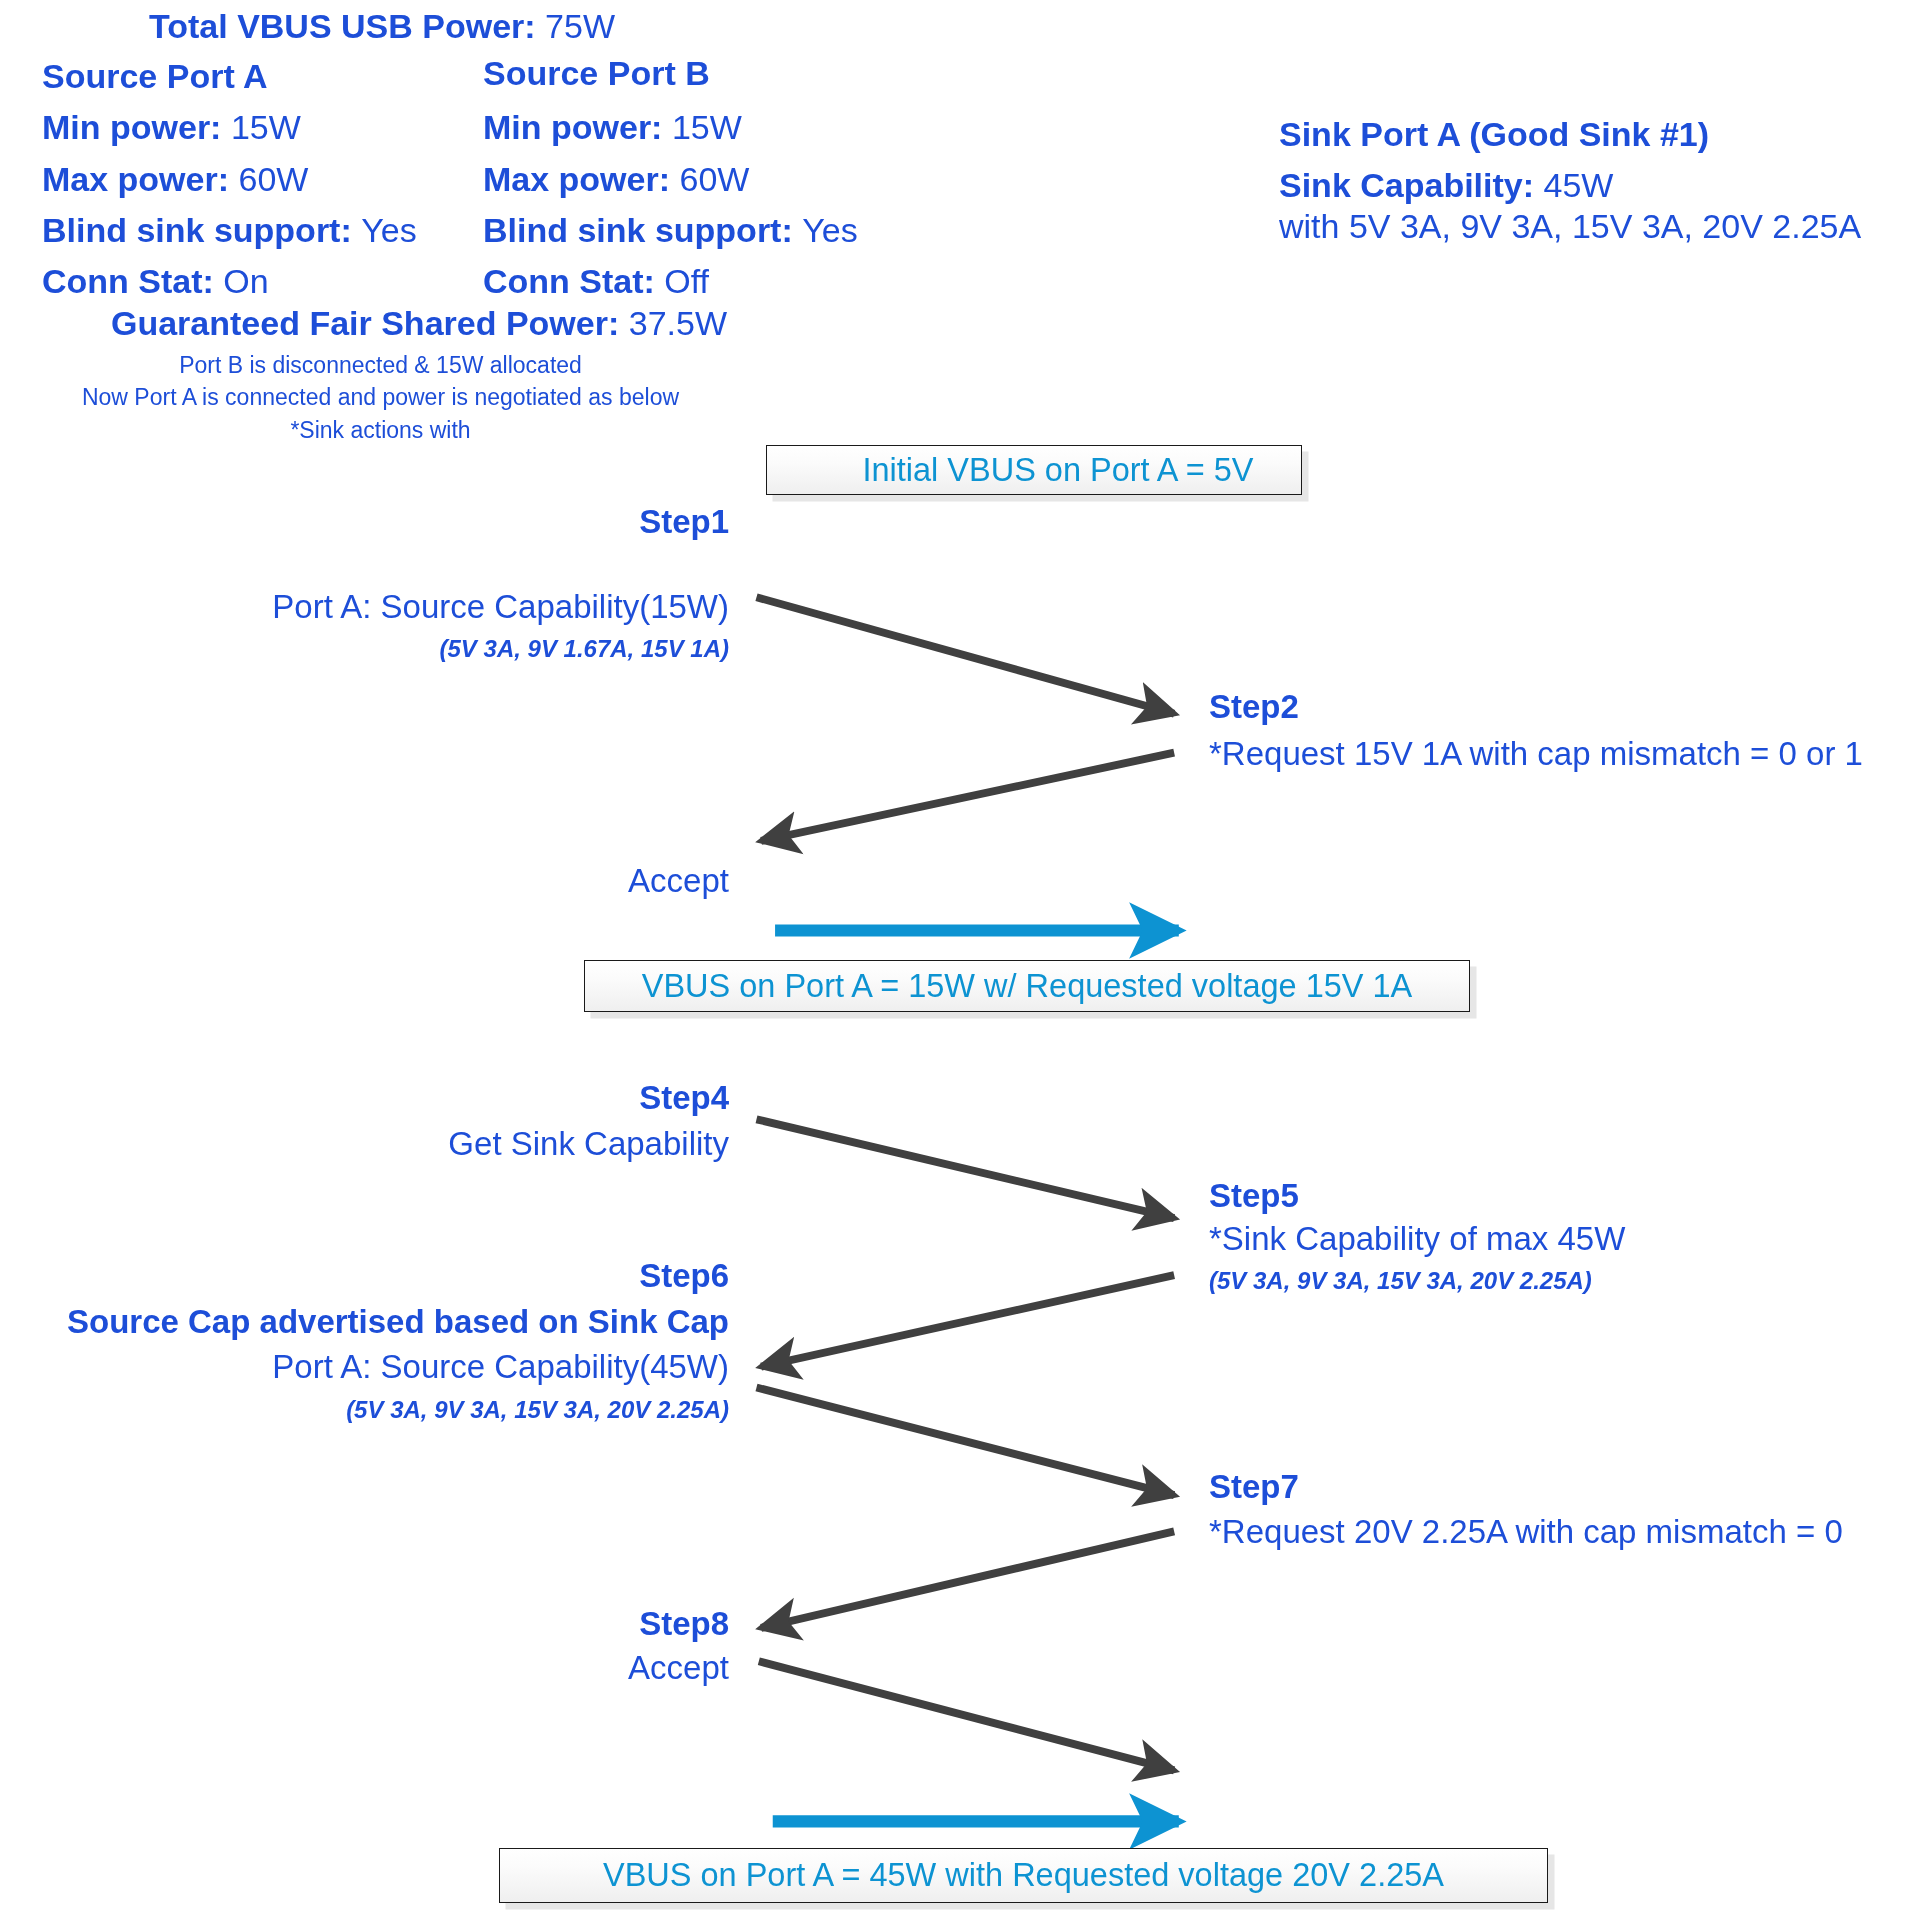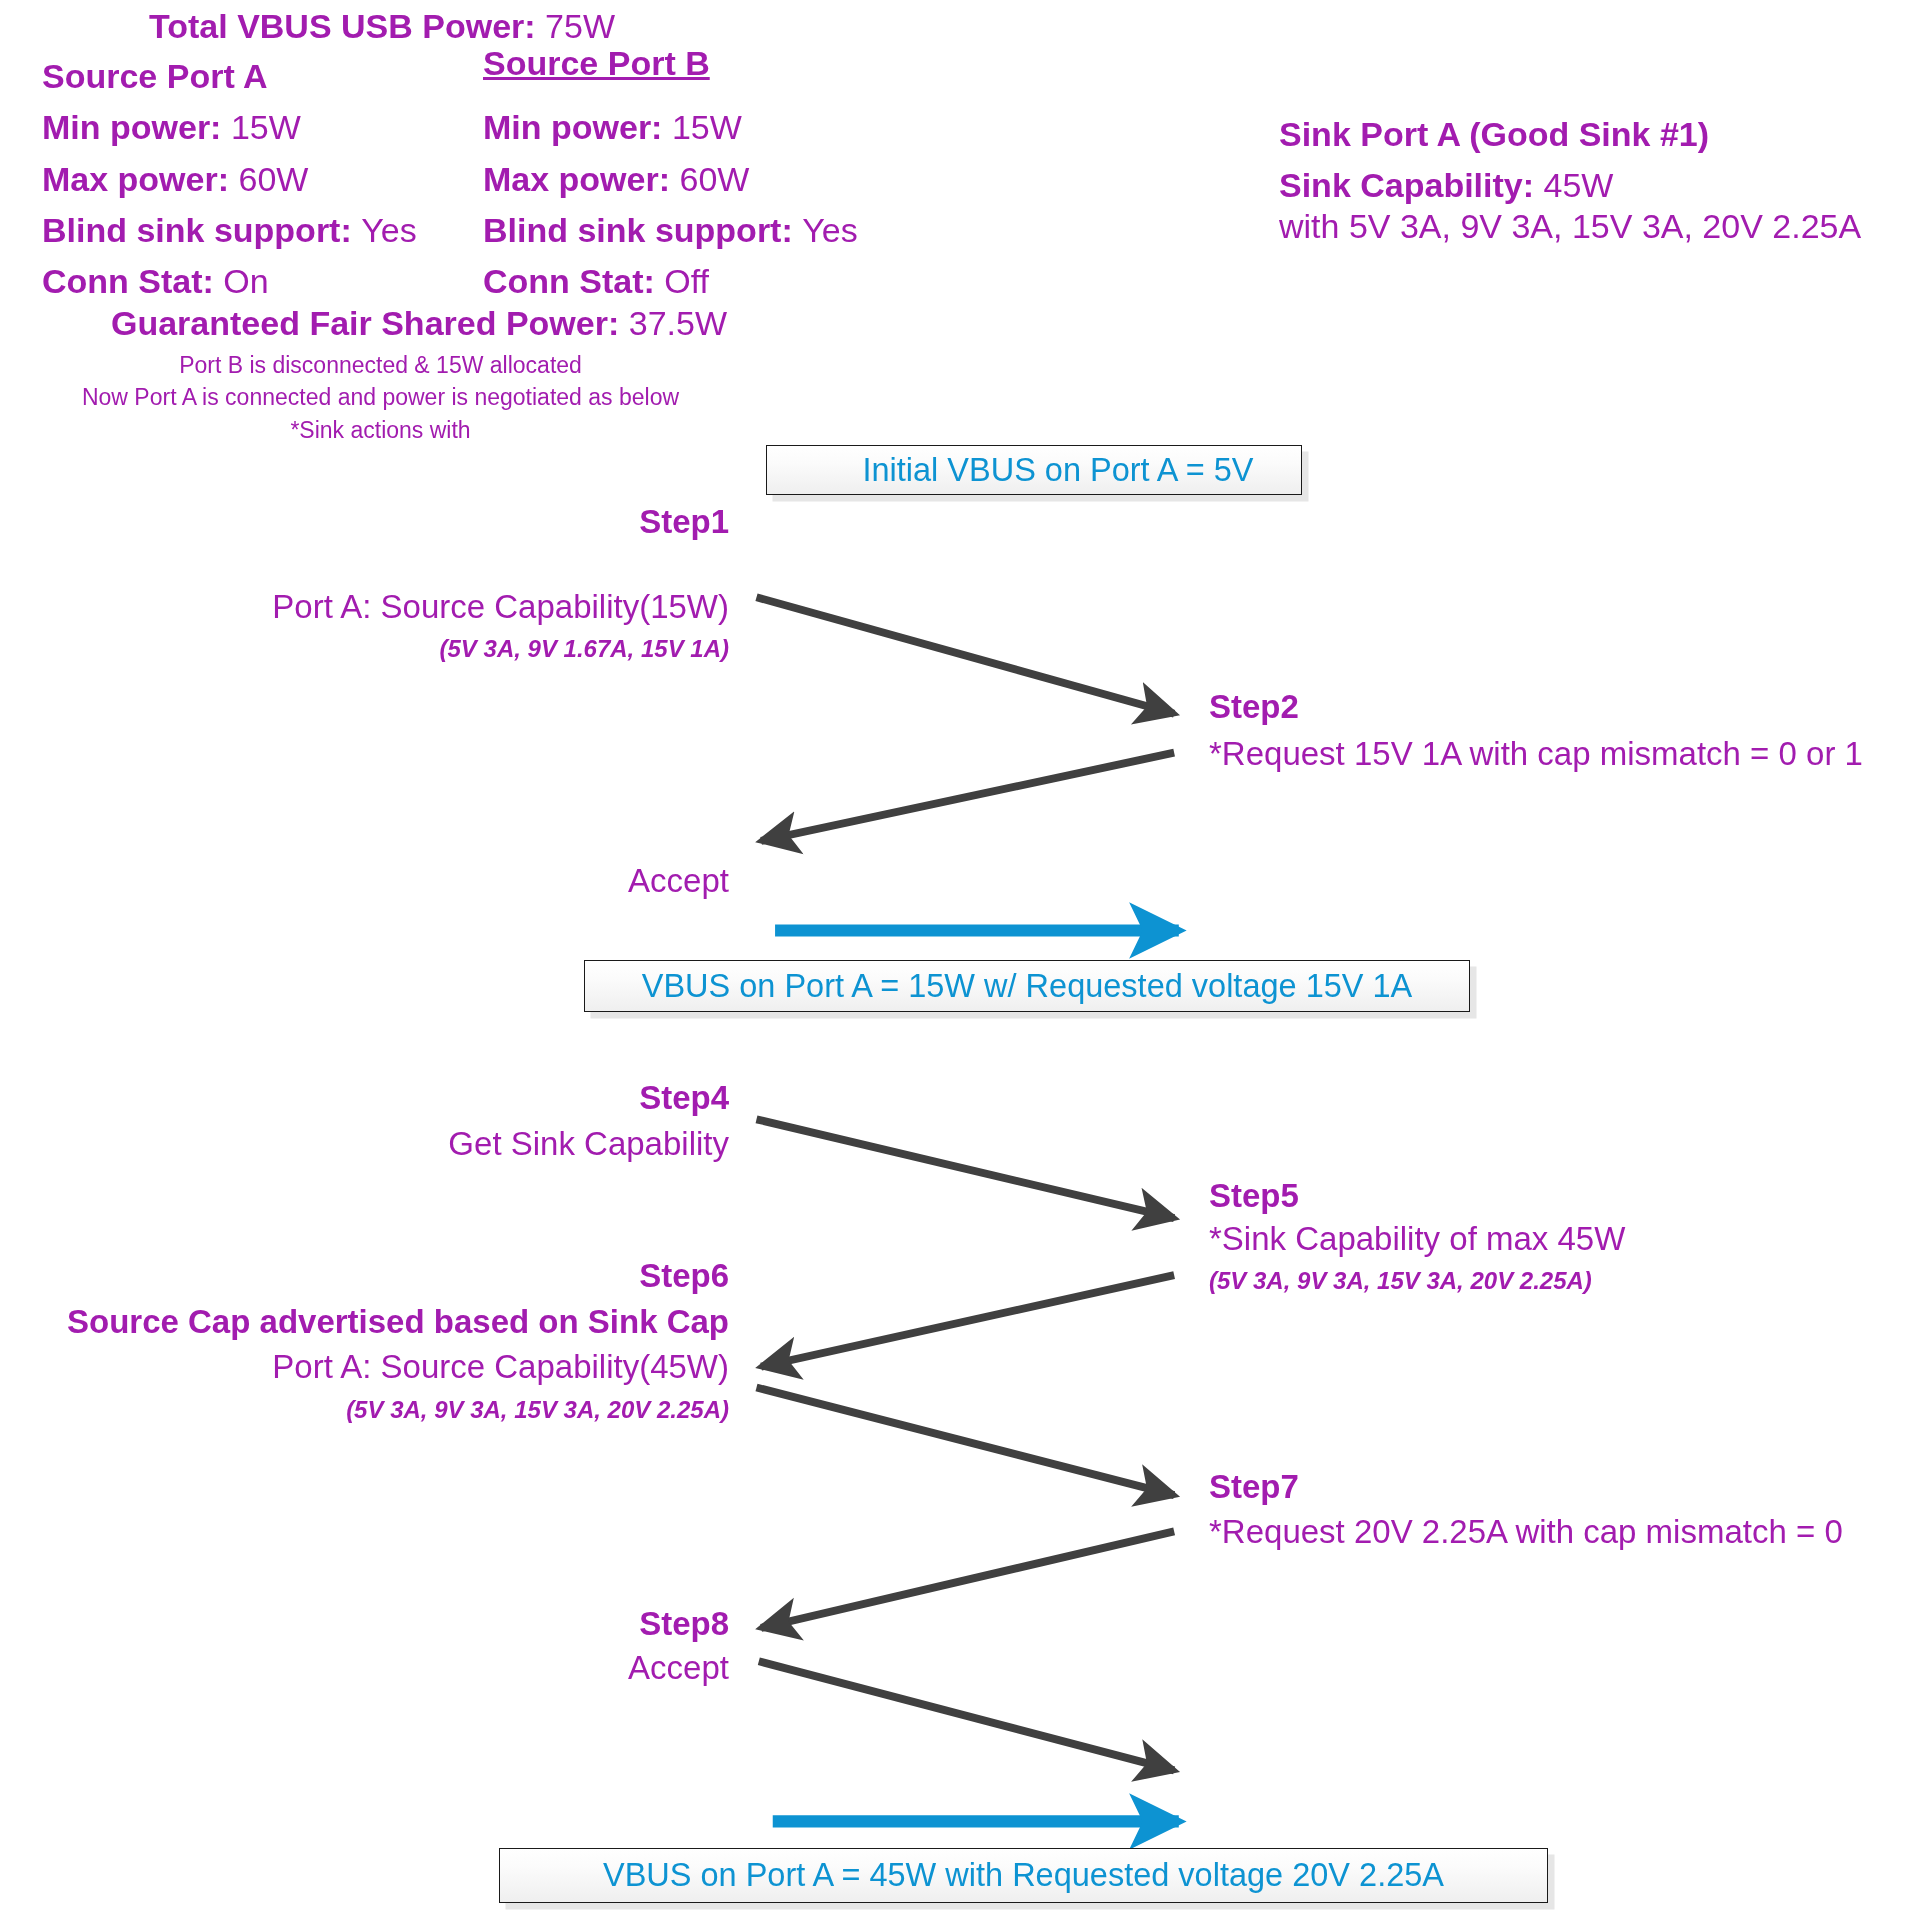--- a/index.html
+++ b/index.html
@@ -16,21 +16,21 @@
     position: relative;
     width: 1926px;
     height: 1917px;
     background: #ffffff;
     overflow: hidden;
   }
   .txt {
     position: absolute;
     white-space: nowrap;
     line-height: 1.05;
-    color: #a21caf;
+    color: #1d4ed8;
     font-family: "Liberation Sans", sans-serif;
   }
   .b    { font-weight: bold; }
   .n    { font-weight: normal; }
   .it   { font-style: italic; font-weight: bold; }
   .rt   { text-align: right; }
   .ct   { text-align: center; }
 
   
   .fs-hdr   { font-size: 34px; }
@@ -118,21 +118,21 @@
   </div>
   <div class="txt b fs-hdr" style="left:42px; top:213px;">
     <span>Blind sink support:</span>
     <span class="n"> Yes</span>
   </div>
   <div class="txt b fs-hdr" style="left:42px; top:264px;">
     <span>Conn Stat:</span>
     <span class="n"> On</span>
   </div>
 
-  <div class="txt b fs-hdr" style="left:483px; top:46px;text-decoration:underline;">Source Port B</div>
+  <div class="txt b fs-hdr" style="left:483px; top:56px;">Source Port B</div>
 
   <div class="txt b fs-hdr" style="left:483px; top:110px;">
     <span>Min power:</span>
     <span class="n"> 15W</span>
   </div>
   <div class="txt b fs-hdr" style="left:483px; top:162px;">
     <span>Max power:</span>
     <span class="n"> 60W</span>
   </div>
   <div class="txt b fs-hdr" style="left:483px; top:213px;">

